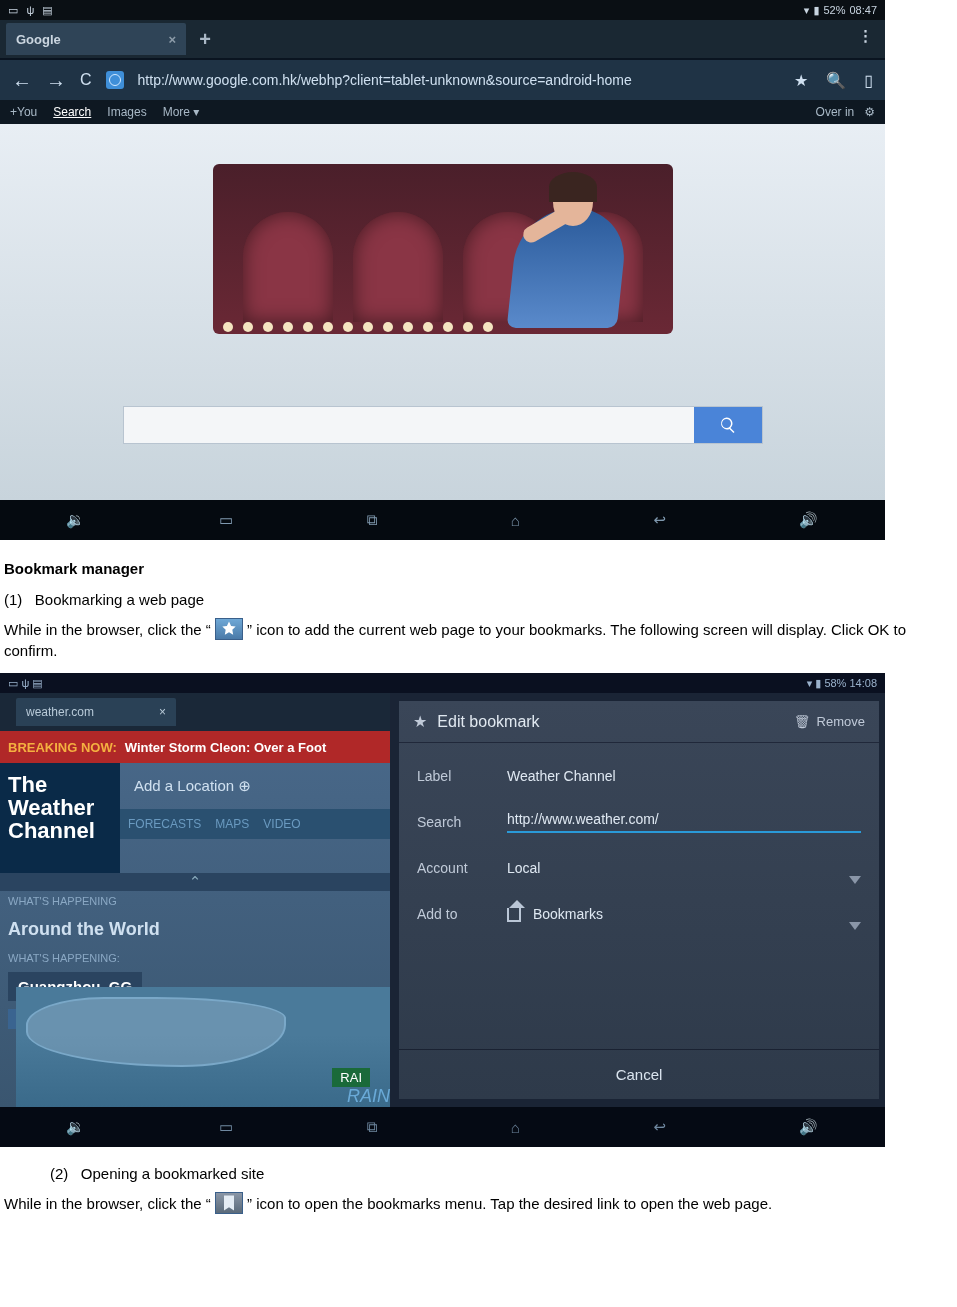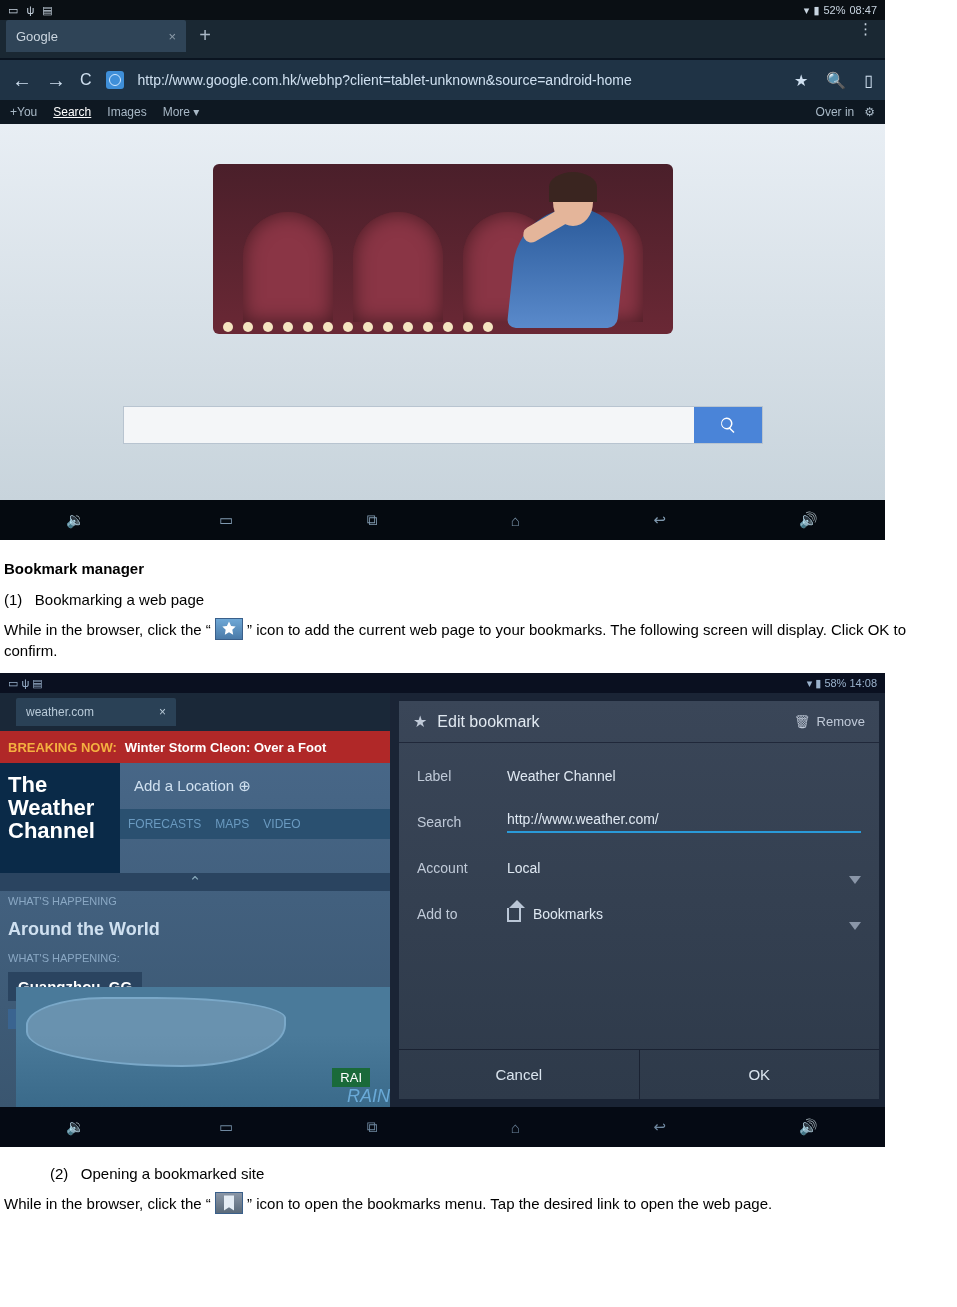--- a/index.html
+++ b/index.html
@@ -8,21 +8,21 @@
   .step { padding:4px; margin-bottom:4px; }
   .step-text { display:inline; }
   .inline-icon { display:inline-block; width:28px; height:22px; vertical-align:middle; background:linear-gradient(#6fa8d6,#4a7aa8); border:1px solid #3a5f8a; position:relative; top:-2px; }
   .inline-icon svg { width:100%; height:100%; }
 
   
   .tablet1 { width:885px; height:540px; background:linear-gradient(135deg,#1a2a3a,#0a1420); position:relative; overflow:hidden; margin:0 0 20px 0; }
   .status-bar { height:20px; background:#0a0f14; display:flex; align-items:center; justify-content:space-between; color:#c8d4e0; font-size:11px; padding:0 8px;}
   .status-left { display:flex; gap:8px; }
   .status-right { display:flex; gap:4px; align-items:center;}
-  .tab-strip { height:40px; background:#1a2833; display:flex; align-items:flex-start; padding-left:6px; gap:4px; border-bottom:2px solid #0a1420;}
+  .tab-strip { height:40px; background:#1a2833; display:flex; align-items:center; padding-left:6px; gap:4px; border-bottom:2px solid #0a1420;font-weight:bold;}
   .tab { background:#2f4457; height:32px; min-width:180px; display:flex; align-items:center; padding:0 10px; color:#cbd6e0; font-size:13px; border-radius:2px 2px 0 0;}
   .tab .tab-x { margin-left:auto; opacity:.6; cursor:pointer;}
   .new-tab { width:30px; height:30px; display:flex; align-items:center; justify-content:center; color:#aab8c6; font-size:20px; cursor:pointer;}
   .menu3 { margin-left:auto; margin-right:12px; margin-bottom:6px; color:#c8d4e0; cursor:pointer;}
   .url-bar { height:40px; background:#1f3345; display:flex; align-items:center; gap:14px; padding:0 12px; color:#cfe0f0;}
   .url-arrow { font-size:20px; cursor:pointer;}
   .url-globe { width:18px; height:18px; background:#3f8fd8; border-radius:3px; display:inline-block; position:relative;}
   .url-globe::after{content:""; position:absolute; inset:3px; border:1px solid #cfe8ff; border-radius:50%;}
   .url-text { flex:1; font-size:14px; white-space:nowrap; overflow:hidden;}
   .url-icons { display:flex; gap:18px; font-size:16px;}
@@ -284,21 +284,20 @@
         <div class="lbl">Add to</div>
         <div class="val">
           <span class="bm-icon"></span>
           <span>Bookmarks</span>
         </div>
         <div class="triangle"></div>
       </div>
     </div>
     <div class="dlg-buttons">
       <div>Cancel</div>
-      <div>OK</div>
     </div>
   </div>
 
   <div class="t2-nav">
     <span>🔉</span>
     <span>▭</span>
     <span>⧉</span>
     <span>⌂</span>
     <span>↩</span>
     <span>🔊</span>

